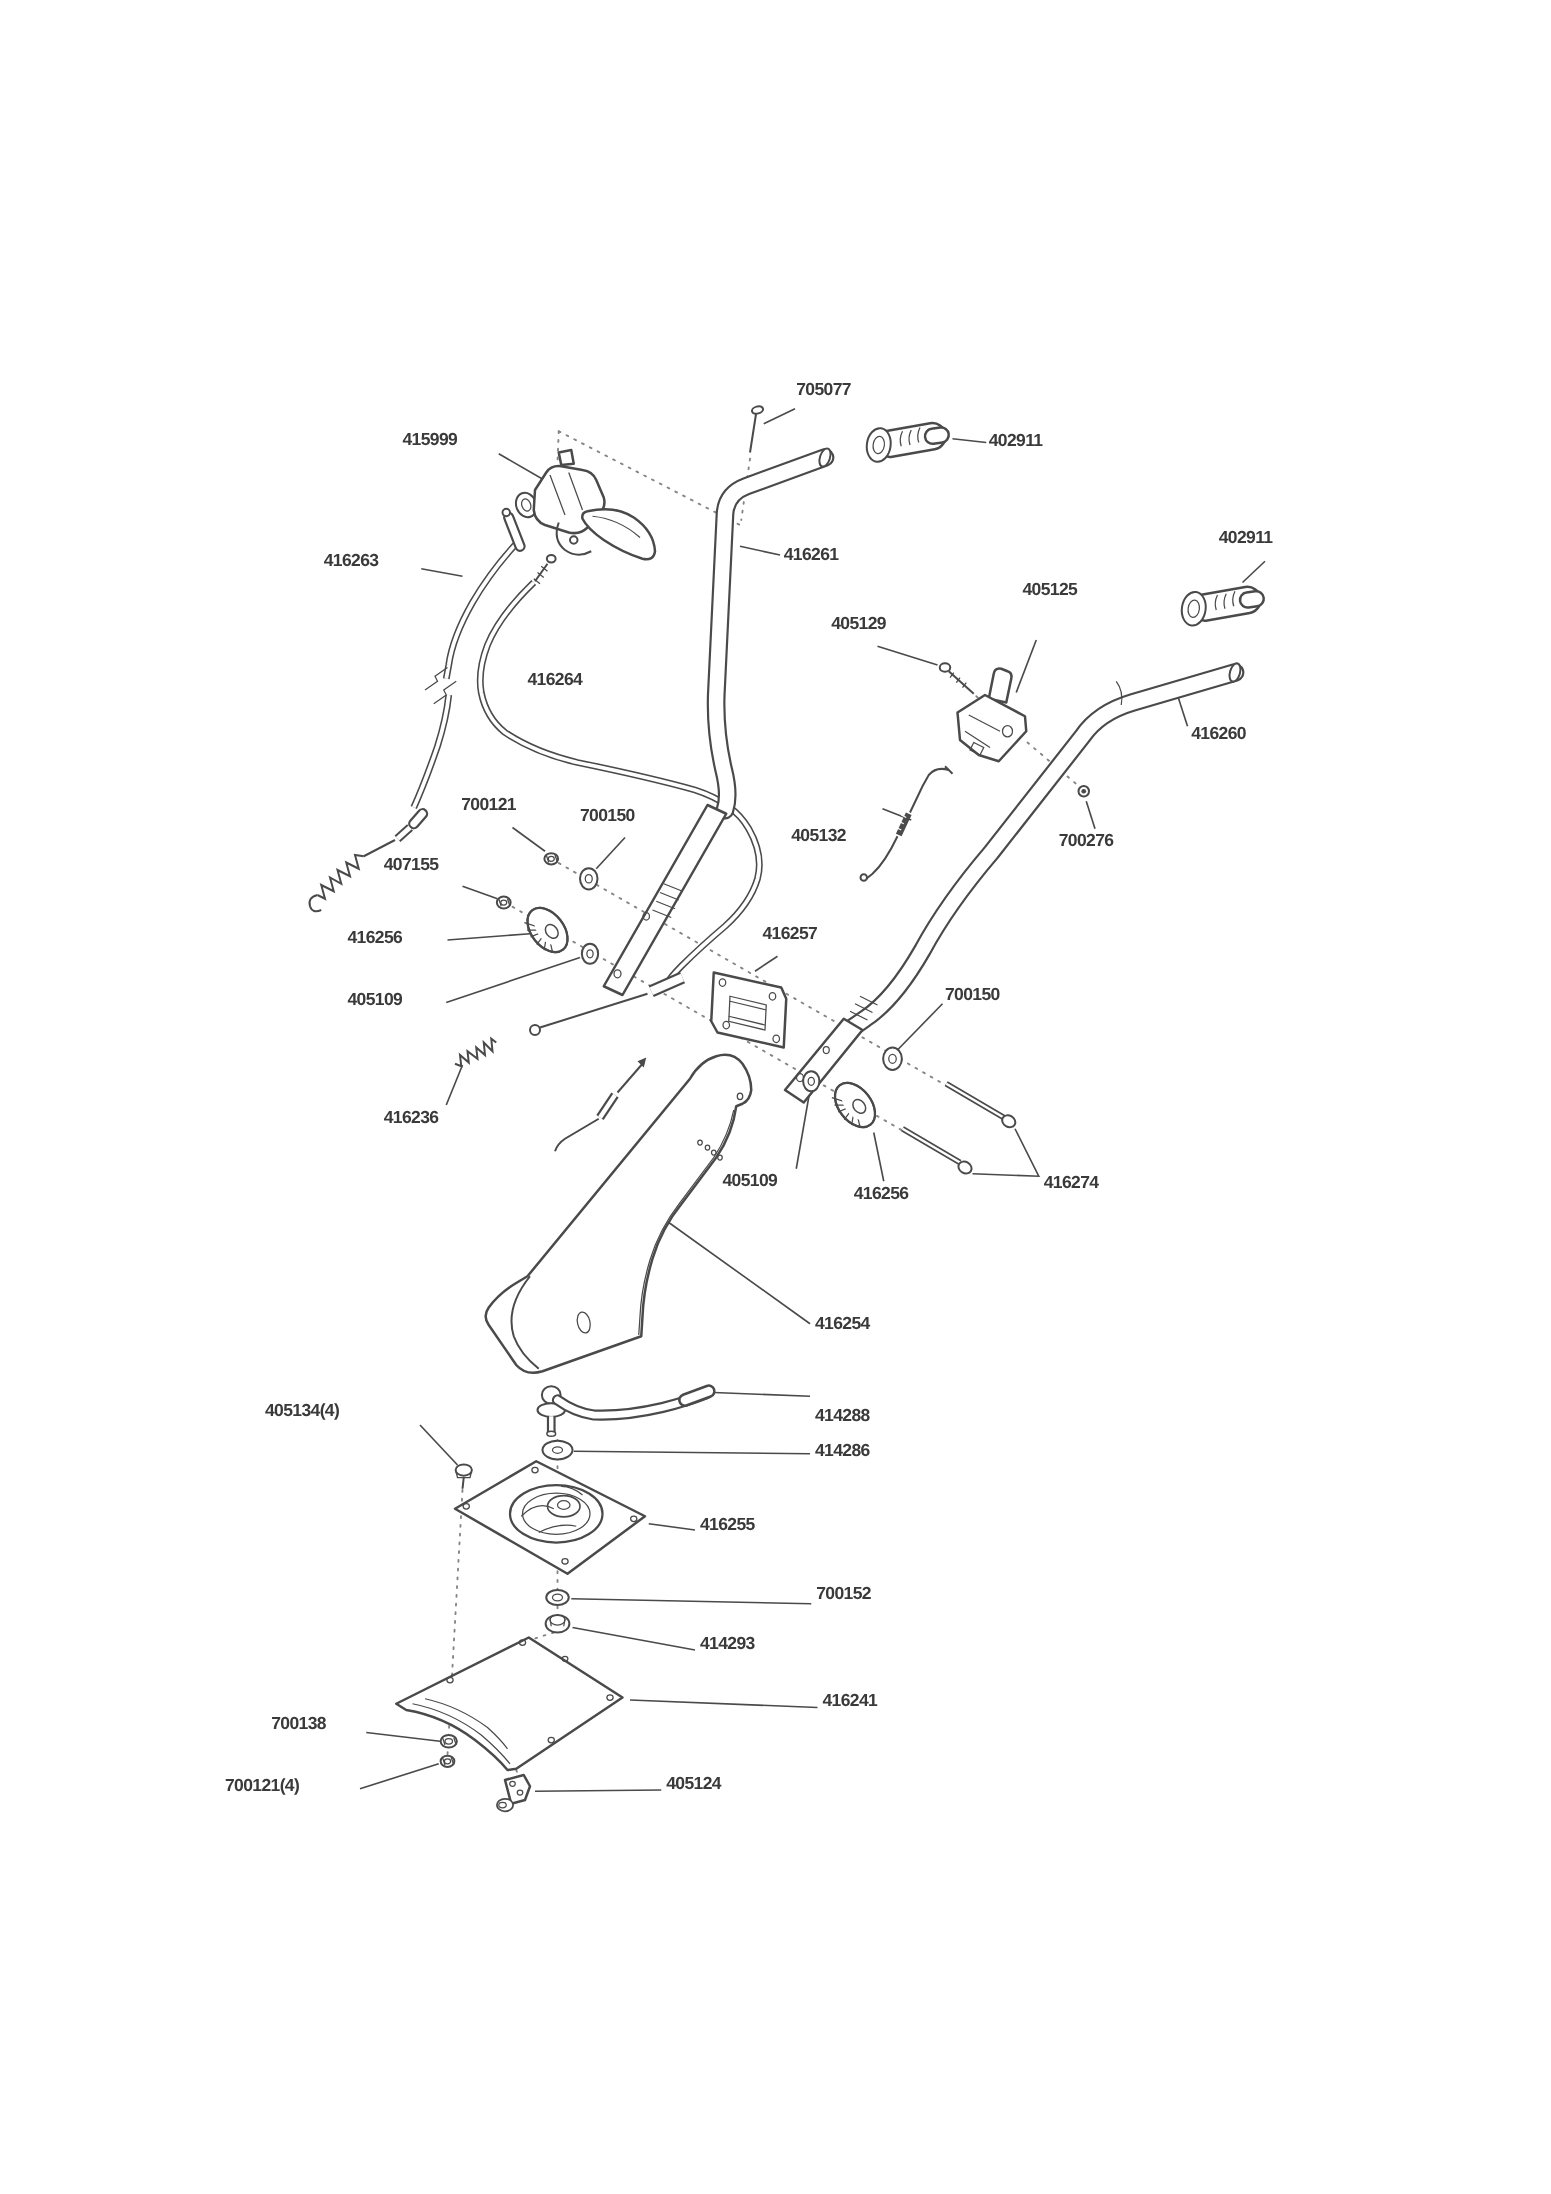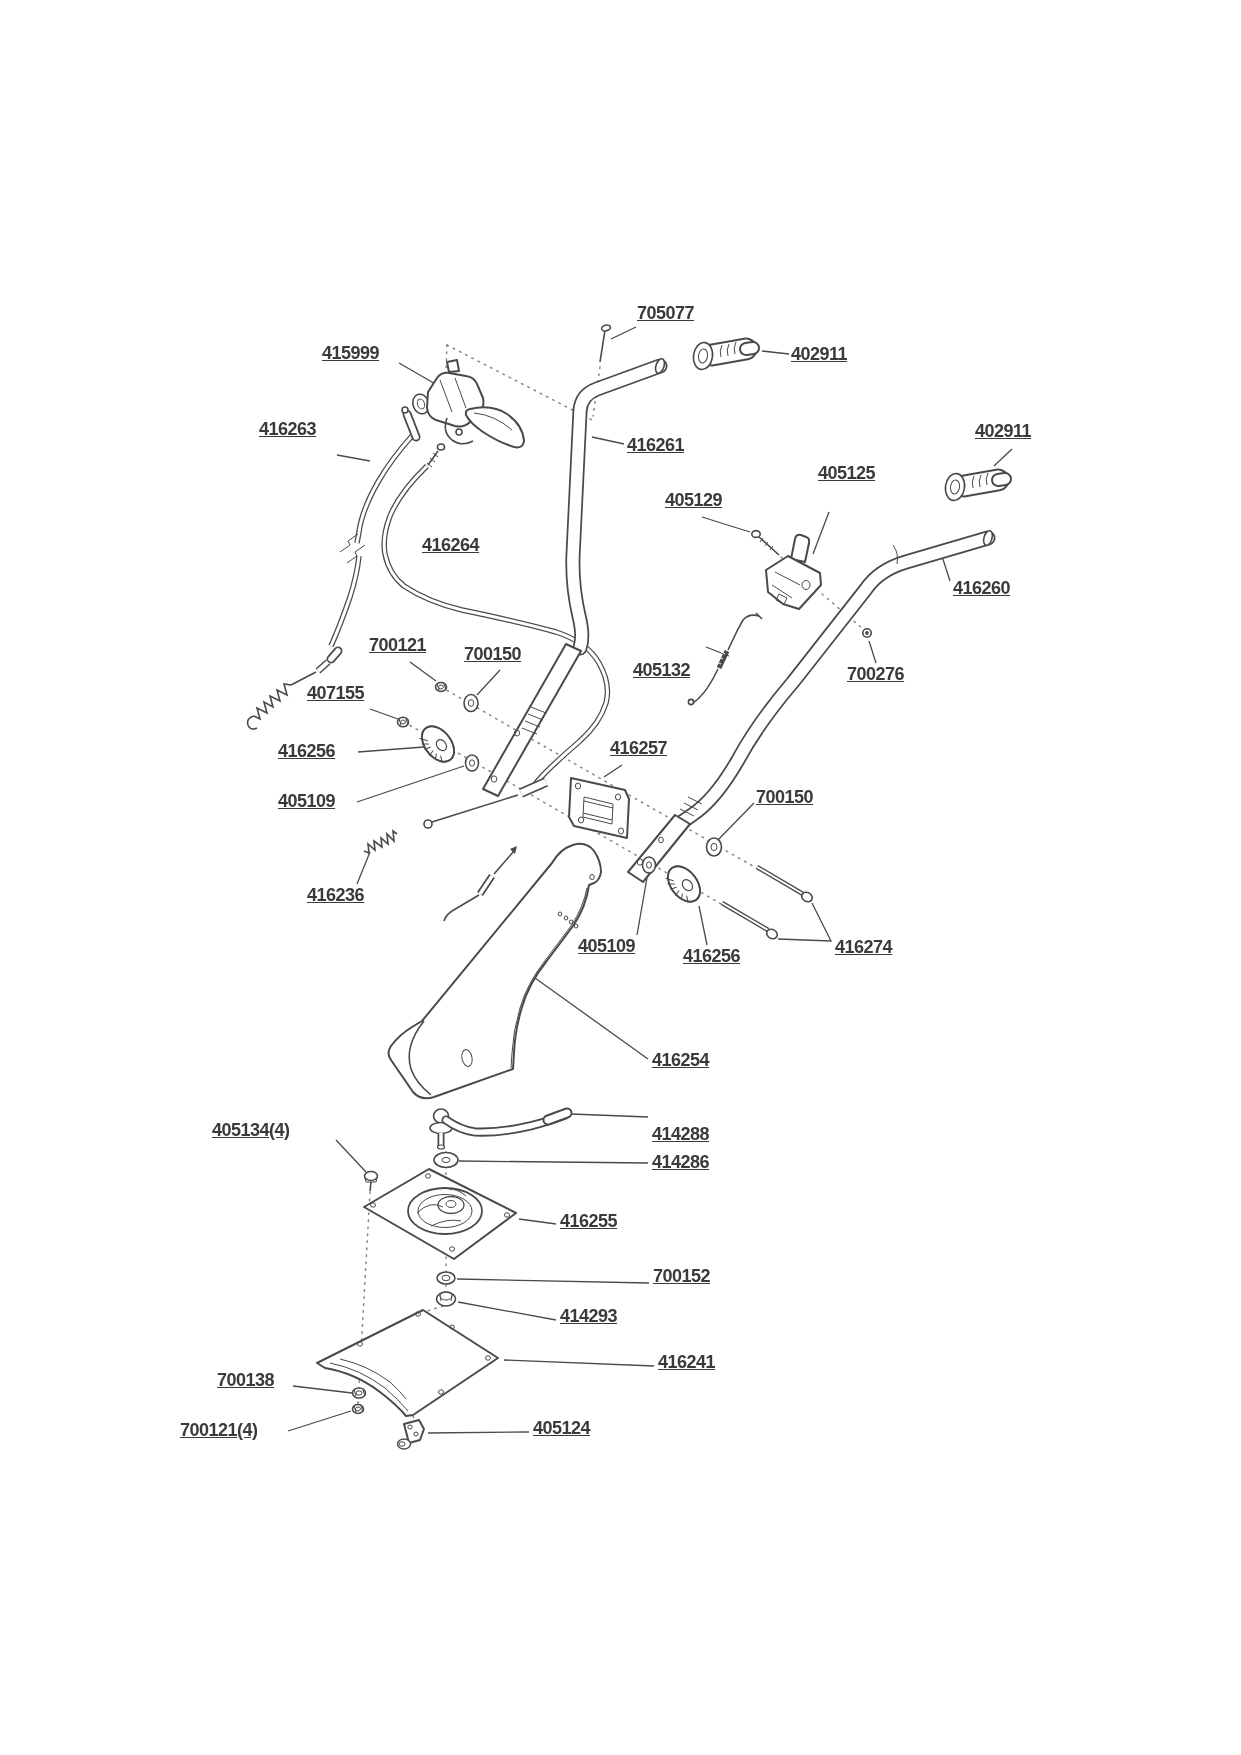--- a/index.html
+++ b/index.html
@@ -18,22 +18,22 @@
   .grip-o{stroke:var(--line);stroke-width:23;fill:none;stroke-linecap:round;}
   .grip-i{stroke:#fff;stroke-width:19;fill:none;stroke-linecap:round;}
   .cab-o{stroke:var(--line);stroke-width:5.5;fill:none;}
   .cab-i{stroke:#fff;stroke-width:3;fill:none;}
   .bar-o{stroke:var(--line);stroke-width:9;fill:none;stroke-linecap:round;}
   .bar-i{stroke:#fff;stroke-width:5.5;fill:none;stroke-linecap:round;}
   .bolt-o{stroke:var(--line);stroke-width:4.6;fill:none;}
   .bolt-i{stroke:#fff;stroke-width:2;fill:none;}
   .ld{stroke:var(--line);stroke-width:1.3;fill:none;}
   .dot{stroke:#858585;stroke-width:1.5;fill:none;stroke-dasharray:1.5 5.5;stroke-linecap:round;}
-  .lbl{position:absolute;font-size:18px;font-weight:bold;letter-spacing:-0.5px;
-       color:var(--text);white-space:nowrap;line-height:1.1;text-decoration:underline;}
+  .lbl{position:absolute;font-size:14px;font-weight:bold;letter-spacing:-0.5px;
+       color:var(--text);white-space:nowrap;line-height:1.1;}
 </style>
 </head>
 <body>
 
 <div class="canvas">
 <svg width="1241" height="1755" viewBox="0 0 1241 1755">
 
   <g class="dot">
     <path d="M447,345 L592,420"></path>
     <path d="M447,345 L444,417"></path>
@@ -362,21 +362,21 @@
     <ellipse cx="404" cy="1444" rx="6.5" ry="5" class="w" style="stroke-width:1.4"></ellipse>
     <ellipse cx="402" cy="1444" rx="3" ry="2.2" class="thin"></ellipse>
   </g>
 
 </svg>
 
 <div id="labels">
       <span class="lbl" style="left: 637px; top: 304px;">705077</span>
       <span class="lbl" style="left: 322px; top: 344px;">415999</span>
       <span class="lbl" style="left: 791px; top: 345px;">402911</span>
-      <span class="lbl" style="left: 259px; top: 420px;">416263</span>
+      <span class="lbl" style="left: 259px; top: 441px;">416263</span>
       <span class="lbl" style="left: 627px; top: 436px;">416261</span>
       <span class="lbl" style="left: 975px; top: 422px;">402911</span>
       <span class="lbl" style="left: 665px; top: 491px; text-align: right;">405129</span>
       <span class="lbl" style="left: 818px; top: 464px;">405125</span>
       <span class="lbl" style="left: 422px; top: 536px;">416264</span>
       <span class="lbl" style="left: 953px; top: 579px;">416260</span>
       <span class="lbl" style="left: 633px; top: 622px; margin-top: 39px;">405132</span>
       <span class="lbl" style="left: 847px; top: 665px;">700276</span>
       <span class="lbl" style="left: 369px; top: 636px; text-align: center;">700121</span>
       <span class="lbl" style="left: 464px; top: 645px;">700150</span>

